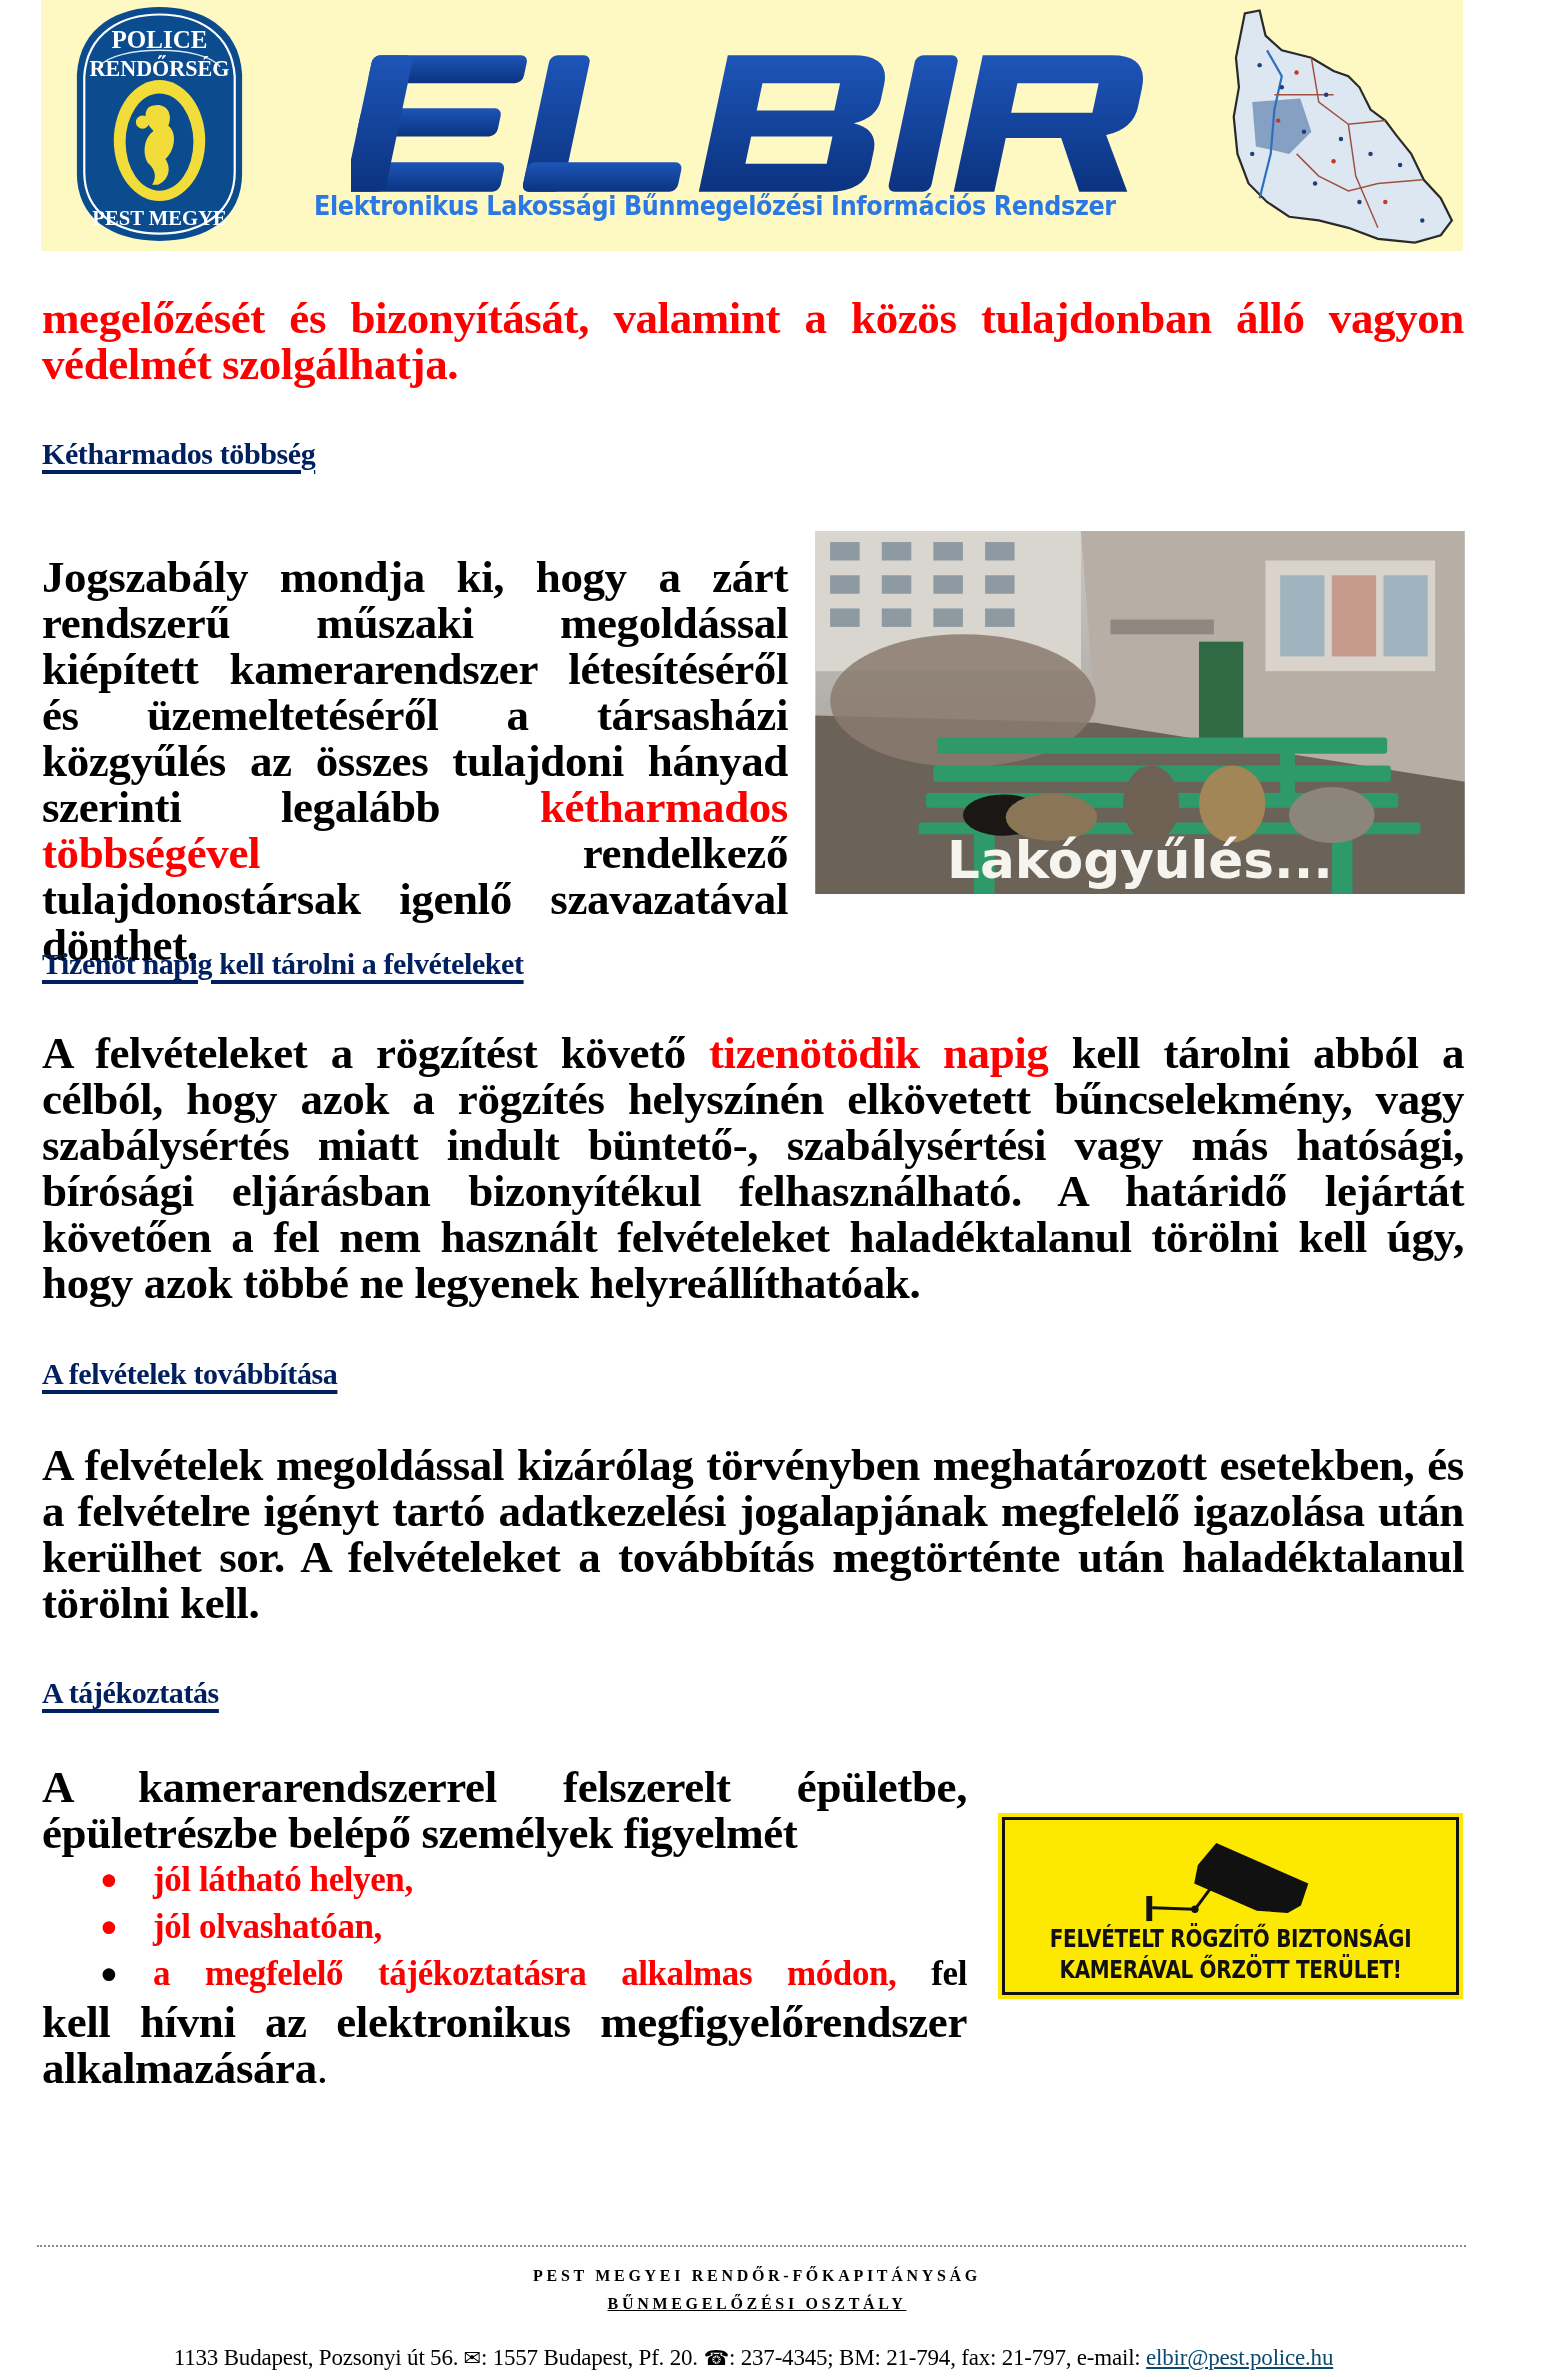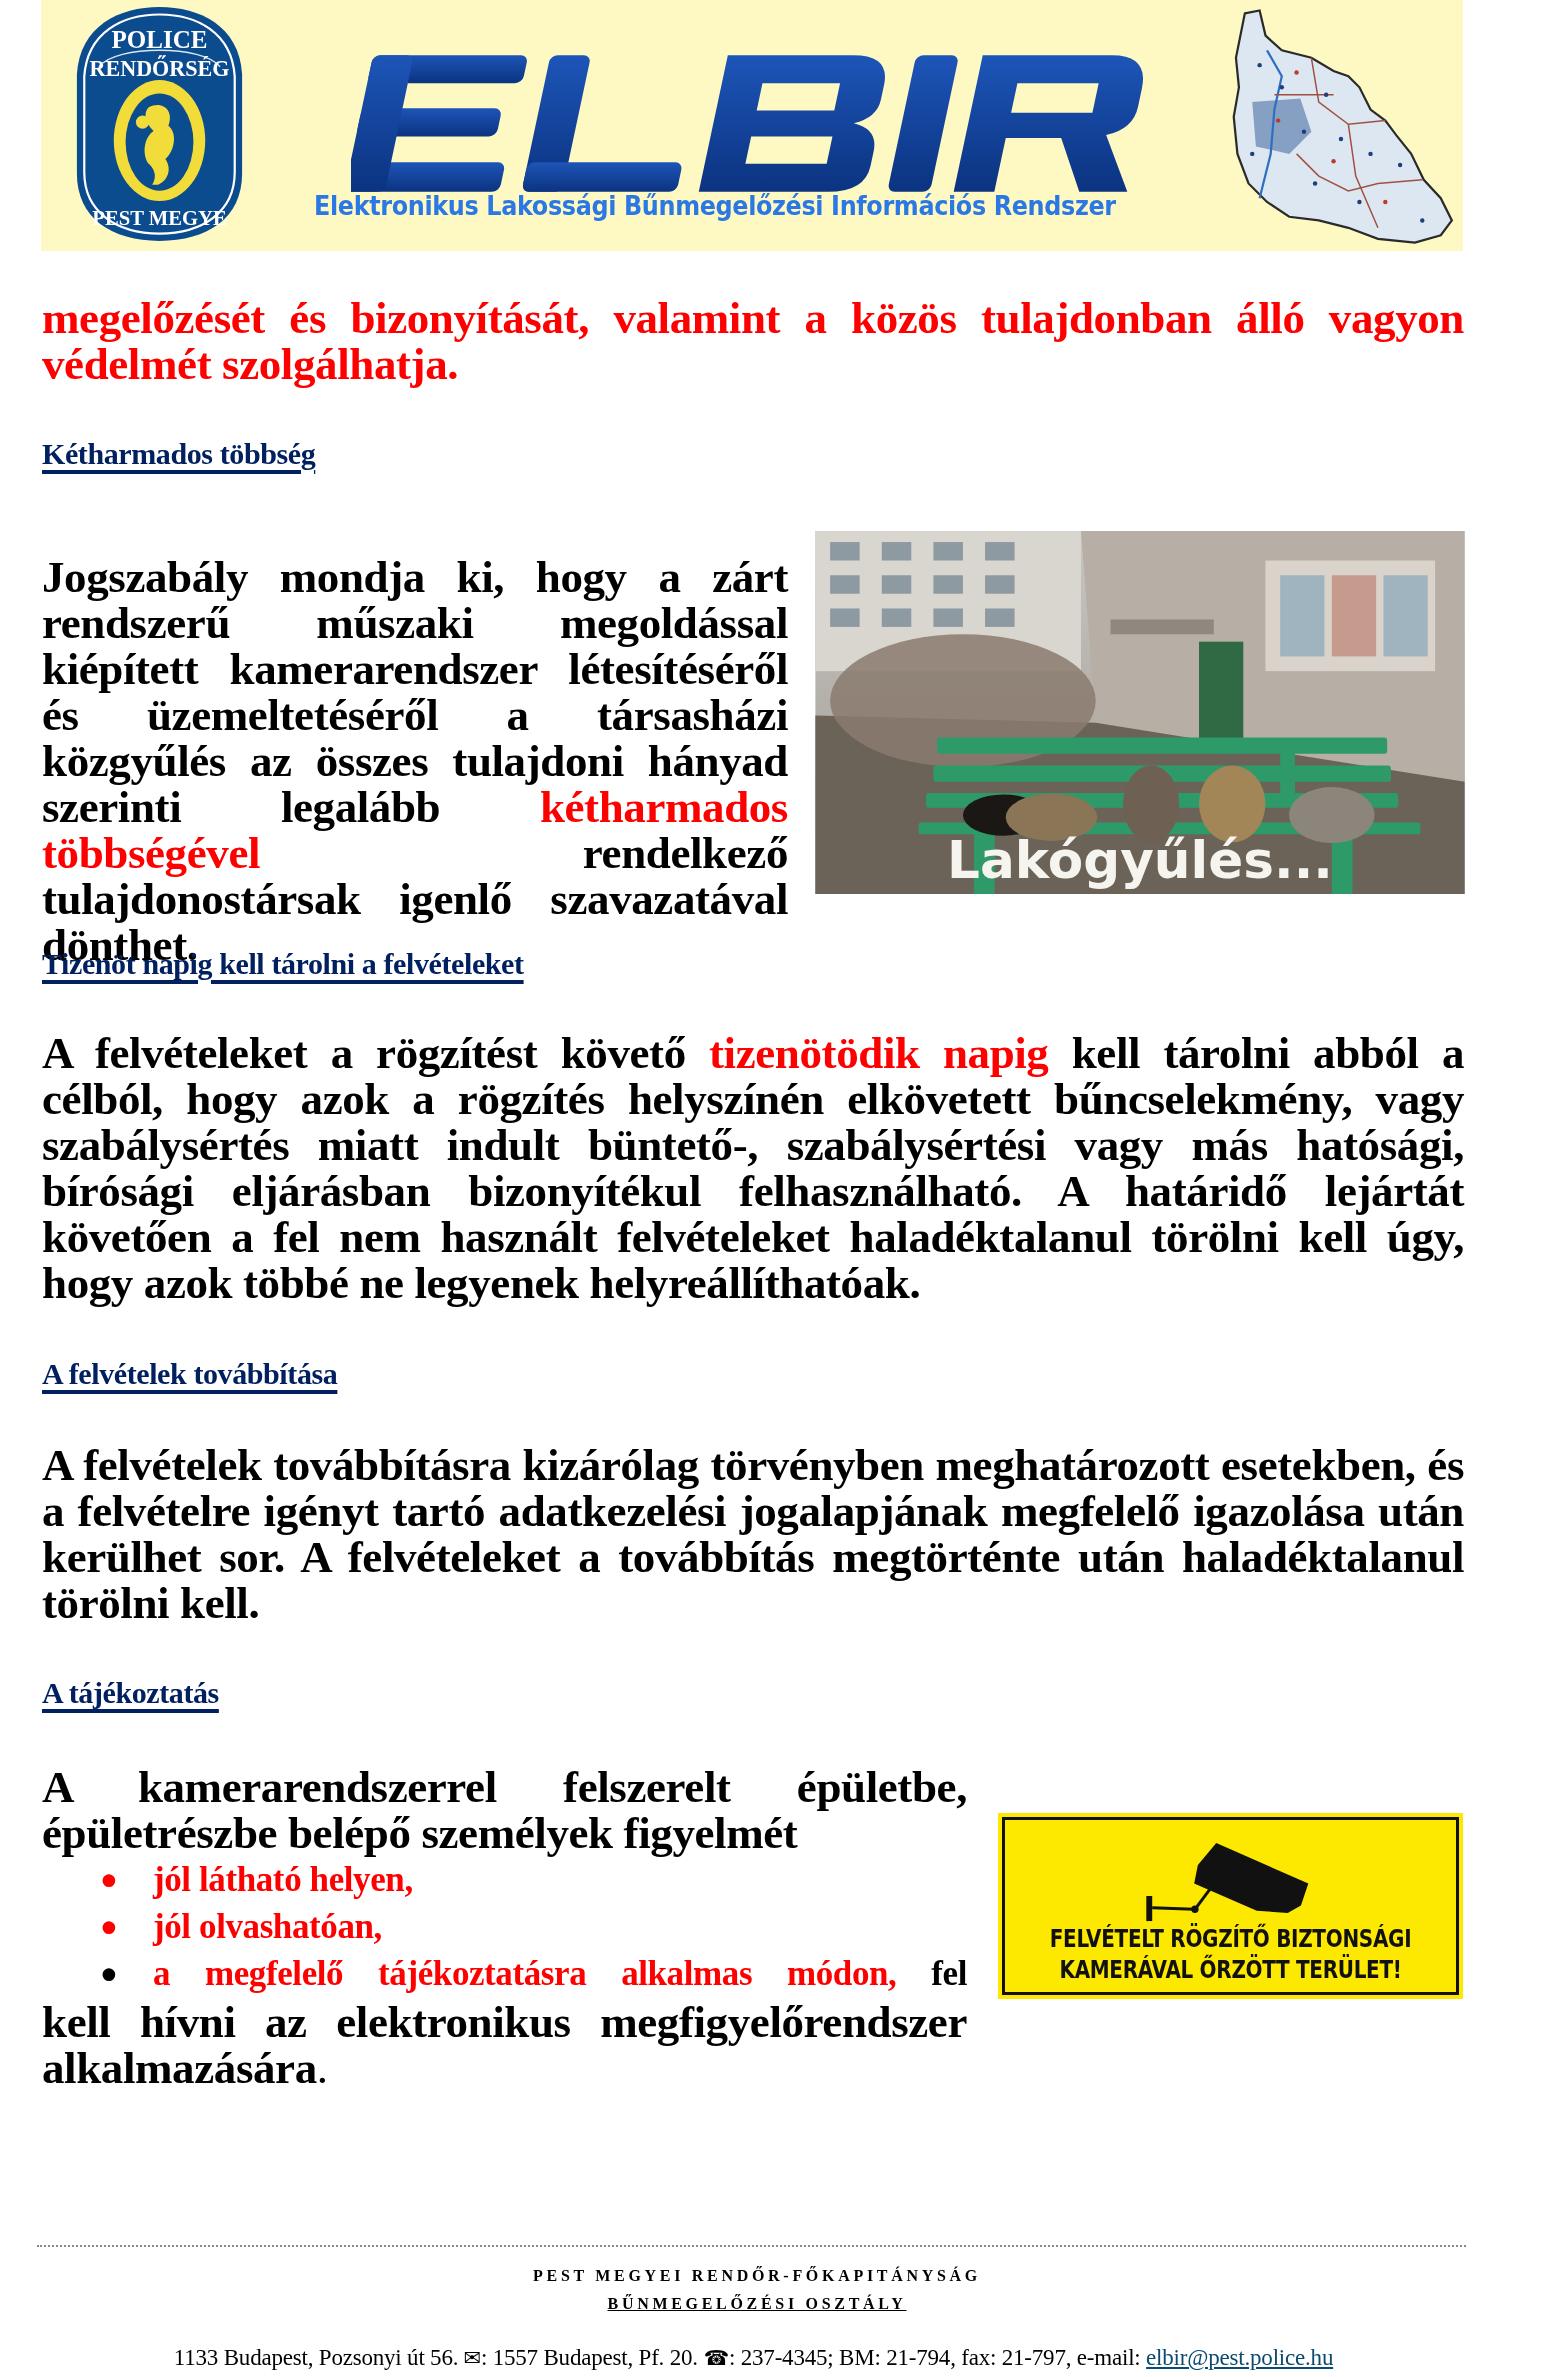--- a/index.html
+++ b/index.html
@@ -192,21 +192,21 @@
     <ellipse cx="700" cy="385" rx="58" ry="38" fill="#8c857c"></ellipse>
 
     <text x="440" y="470" text-anchor="middle" font-family="DejaVu Sans, sans-serif" font-weight="bold" font-size="70" fill="#f6f4ef">Lakógyűlés...</text>
   </svg>
 </div>
 
 <div id="h-tizenot" class="heading">Tizenöt napig kell tárolni a felvételeket</div>
 <div id="p-tizenot" class="para"><span>A felvételeket a rögzítést követő </span><span class="red">tizenötödik napig</span><span> kell tárolni abból a célból, hogy azok a rögzítés helyszínén elkövetett bűncselekmény, vagy szabálysértés miatt indult büntető-, szabálysértési vagy más hatósági, bírósági eljárásban bizonyítékul felhasználható. A határidő lejártát követően a fel nem használt felvételeket haladéktalanul törölni kell úgy, hogy azok többé ne legyenek helyreállíthatóak.</span></div>
 
 <div id="h-tovabbitas" class="heading">A felvételek továbbítása</div>
-<div id="p-tovabbitas" class="para">A felvételek továbbításra kizárólag törvényben meghatározott esetekben, és a felvételre igényt tartó adatkezelési jogalapjának megfelelő igazolása után kerülhet sor. A felvételeket a továbbítás megtörténte után haladéktalanul törölni kell.</div>
+<div id="p-tovabbitas" class="para">A felvételek megoldással kizárólag törvényben meghatározott esetekben, és a felvételre igényt tartó adatkezelési jogalapjának megfelelő igazolása után kerülhet sor. A felvételeket a továbbítás megtörténte után haladéktalanul törölni kell.</div>
 
 <div id="h-tajekoztatas" class="heading">A tájékoztatás</div>
 <div id="p-tajek-intro" class="para">A kamerarendszerrel felszerelt épületbe, épületrészbe belépő személyek figyelmét</div>
 <ul id="bullets">
   <li><span class="dot red">●</span><span class="red">jól látható helyen,</span></li>
   <li><span class="dot red">●</span><span class="red">jól olvashatóan,</span></li>
   <li style="text-align:justify;text-align-last:justify;"><span class="dot blk">●</span><span class="red">a megfelelő tájékoztatásra alkalmas módon,</span><span> fel</span></li>
 </ul>
 <div id="p-tajek-outro" class="para"><span>kell hívni az elektronikus megfigyelőrendszer alkalmazására</span><span style="font-weight:normal">.</span></div>
 

